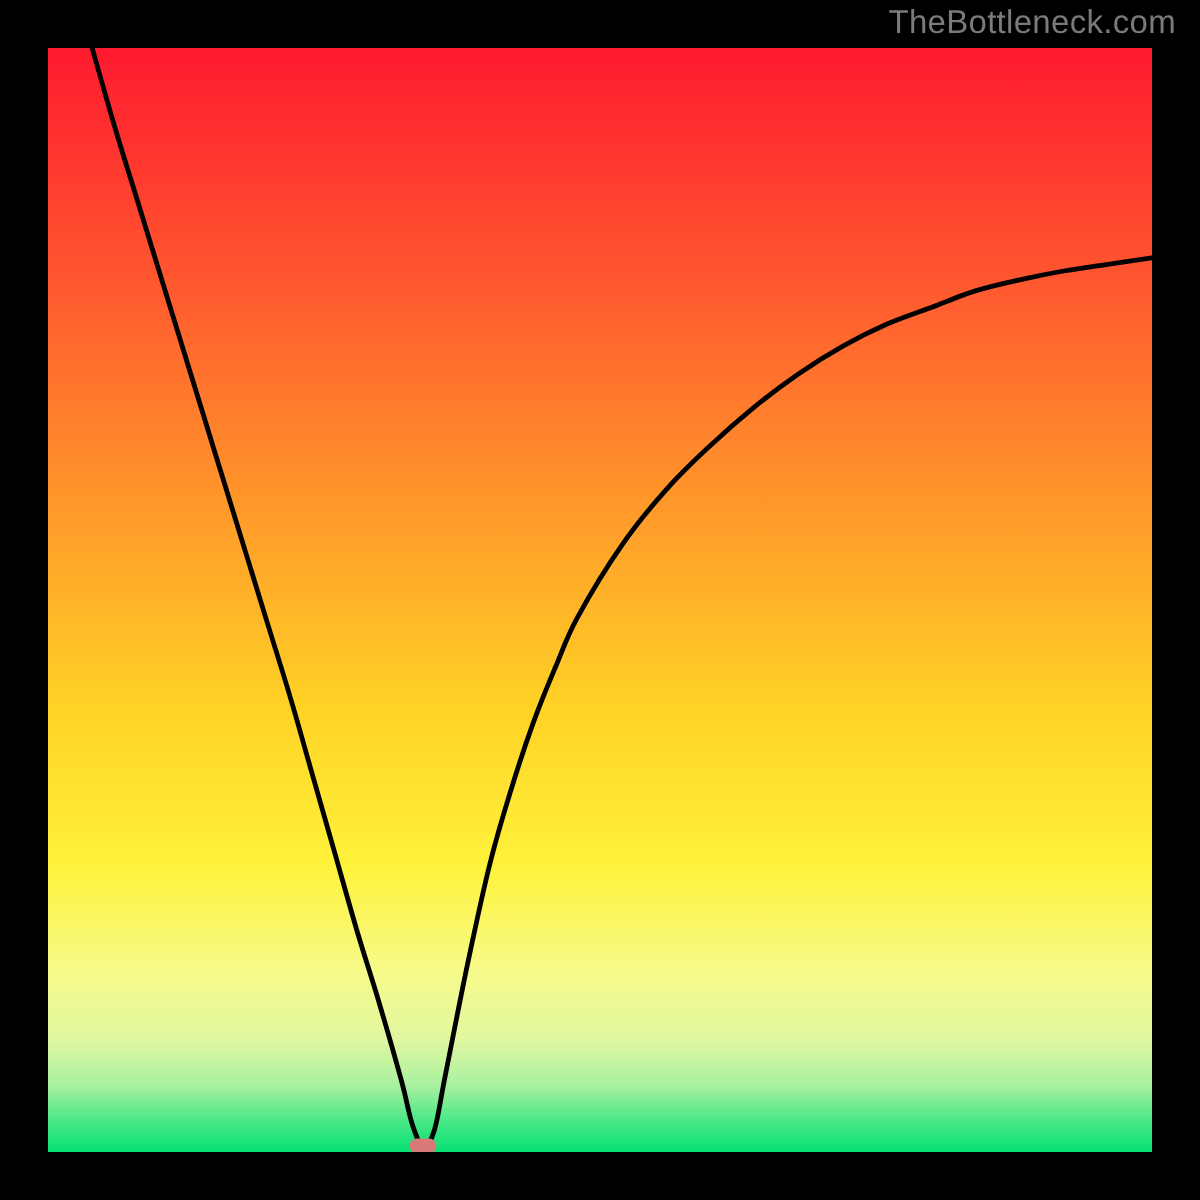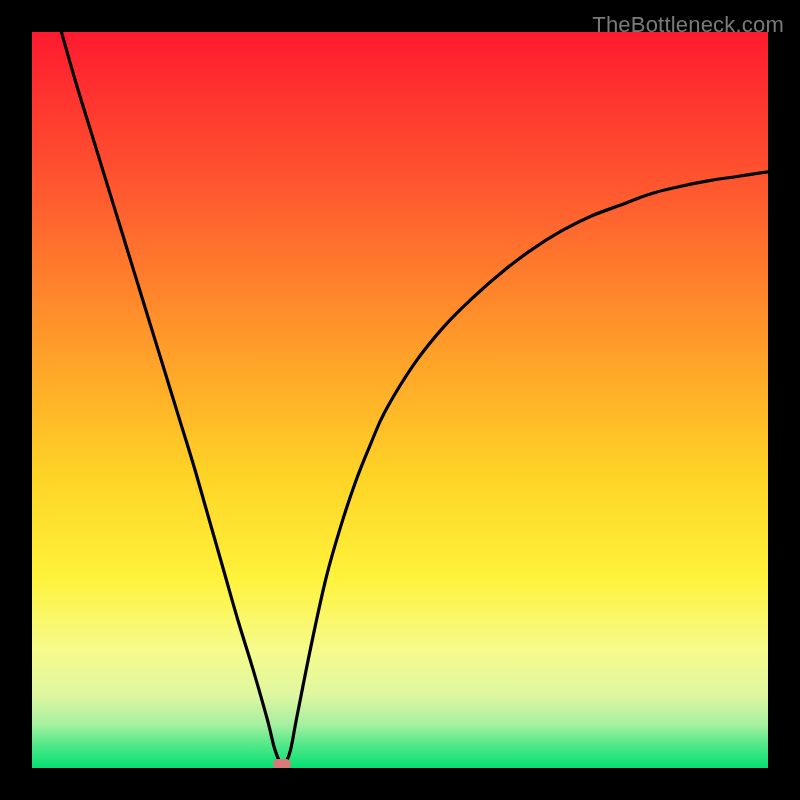--- a/index.html
+++ b/index.html
@@ -36,21 +36,21 @@
   .marker {
     position: absolute;
     width: 18px;
     height: 10px;
     background: #d97a7a;
     border-radius: 5px;
     transform: translate(-50%, -50%);
   }
   .watermark {
     position: absolute;
-    top: 12px;
+    top: 2px;
     right: 16px;
     color: #7a7a7a;
     font-size: 22px;
     font-weight: 500;
     letter-spacing: 0.2px;
   }
 </style>
 </head>
 <body>
 

